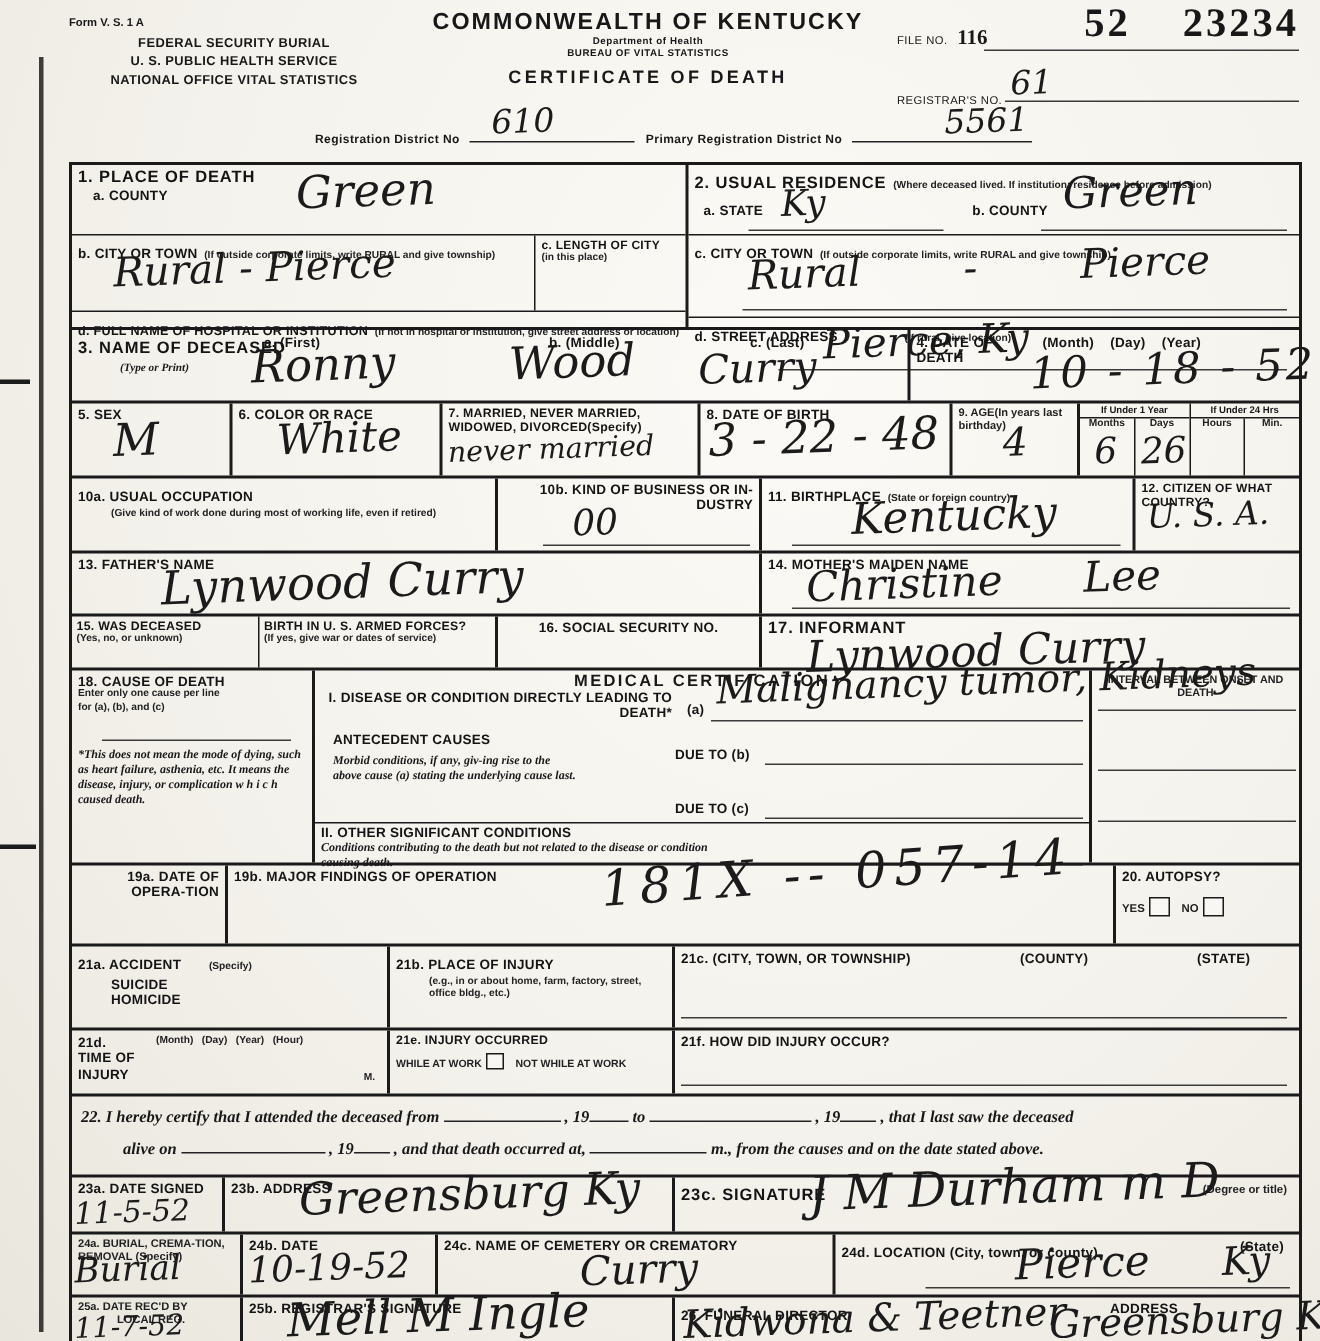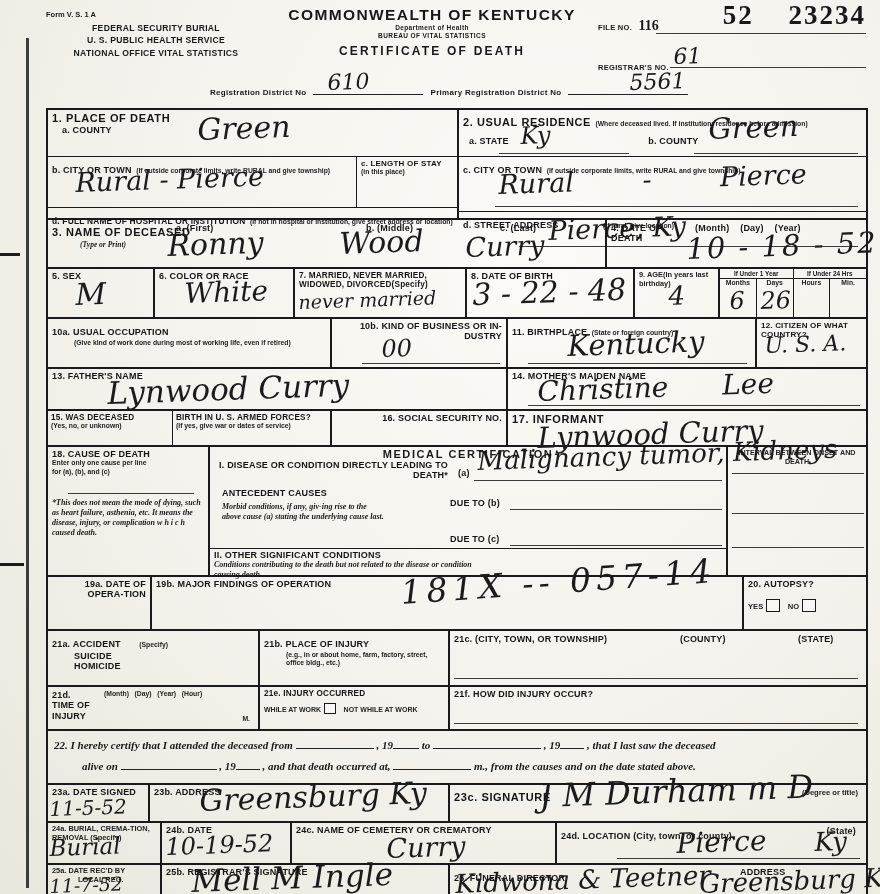--- a/index.html
+++ b/index.html
@@ -22,21 +22,21 @@
   
   .hdr{position:absolute;left:46px;top:6px;width:820px;display:flex;}
   .hdr-l{width:220px;text-align:center;padding-top:4px;}
   .fno{text-align:left;font-weight:bold;font-size:7.5px;margin-bottom:3px;}
   .ag{font-weight:bold;font-size:8.6px;line-height:1.45;letter-spacing:.3px;}
   .hdr-c{flex:1;text-align:center;}
   .cw{font-weight:bold;font-size:15.5px;letter-spacing:1.4px;}
   .tiny{font-weight:bold;font-size:6.5px;line-height:1.3;letter-spacing:.4px;}
   .ct{font-weight:bold;font-size:12px;letter-spacing:2.2px;margin-top:3px;}
   .hdr-r{width:268px;position:relative;padding-top:10px;}
-  .fl{font-weight:bold;font-size:7.5px;letter-spacing:.3px;}
+  .fl{font-weight:normal;font-size:7.5px;letter-spacing:.3px;}
   .fv{font-family:"Liberation Serif",serif;font-weight:bold;font-size:14px;margin-left:2px;}
   .stamp{font-family:"Liberation Serif",serif;font-weight:bold;font-size:27px;letter-spacing:2px;word-spacing:26px;
          position:absolute;right:0;top:-6px;}
   .district{position:absolute;left:210px;top:84px;width:660px;font-size:0;}
   .dl{font-weight:bold;font-size:8px;letter-spacing:.3px;}
   
   .form{position:absolute;left:46px;top:108px;width:818px;border:2.5px solid #1a1a1a;background:transparent;}
   .row{display:flex;border-top:2px solid #1a1a1a;position:relative;}
   .row:first-child{border-top:none;}
   .c{position:relative;padding:2px 4px;box-sizing:border-box;}
@@ -103,21 +103,21 @@
           <div class="lbl" style="margin-left:10px;">a. COUNTY</div>
           <span class="hw abs" style="left:150px;top:2px;font-size:30px;">Green</span>
         </div>
         <div class="subrow" style="height:50px;">
           <div class="rel" style="width:300px;padding:2px 4px;">
             <span class="lbl">b. CITY OR TOWN</span>
             <span class="note">(If outside corporate limits, write RURAL and give township)</span>
             <span class="hw abs" style="left:28px;top:10px;font-size:27px;">Rural - Pierce</span>
           </div>
           <div class="rel" style="flex:1;border-left:1.8px solid #1a1a1a;padding:2px 4px;">
-            <div class="lbl" style="font-size:8px;">c. LENGTH OF STAY</div>
+            <div class="lbl" style="font-size:8px;">c. LENGTH OF CITY</div>
             <div class="note">(in this place)</div>
           </div>
         </div>
         <div class="subrow rel" style="height:32px;padding:2px 4px;display:block;">
           <span class="lbl" style="font-size:8.4px;">d. FULL NAME OF HOSPITAL OR INSTITUTION</span>
           <span class="note">(If not in hospital or institution, give street address or location)</span>
         </div>
       </div>
       <div class="c" style="flex:1;padding:0;">
         <div class="rel" style="height:42px;padding:2px 4px;">
@@ -253,21 +253,21 @@
         <div style="width:118px;padding:2px 3px;">
           <div class="lbl" style="font-size:8.2px;">15. WAS DECEASED</div>
           <div class="note">(Yes, no, or unknown)</div>
         </div>
         <div style="flex:1;border-left:1.5px solid #1a1a1a;padding:2px 3px;">
           <div class="lbl" style="font-size:8.2px;">BIRTH IN U. S. ARMED FORCES?</div>
           <div class="note">(If yes, give war or dates of service)</div>
         </div>
       </div>
       <div class="c rel" style="width:176px;">
-        <div class="lbl" style="text-align:right;">16. SOCIAL SECURITY NO.</div>
+        <div class="lbl" style="text-align:center;">16. SOCIAL SECURITY NO.</div>
       </div>
       <div class="c rel" style="flex:1;">
         <div class="lbl lbl-lg">17. INFORMANT</div>
         <span class="hw abs" style="left:30px;top:10px;font-size:29px;z-index:3;">Lynwood Curry</span>
       </div>
     </div>
 
     <div class="row" style="height:128px;">
       <div class="c rel" style="width:160px;">
         <div class="lbl">18. CAUSE OF DEATH</div>

